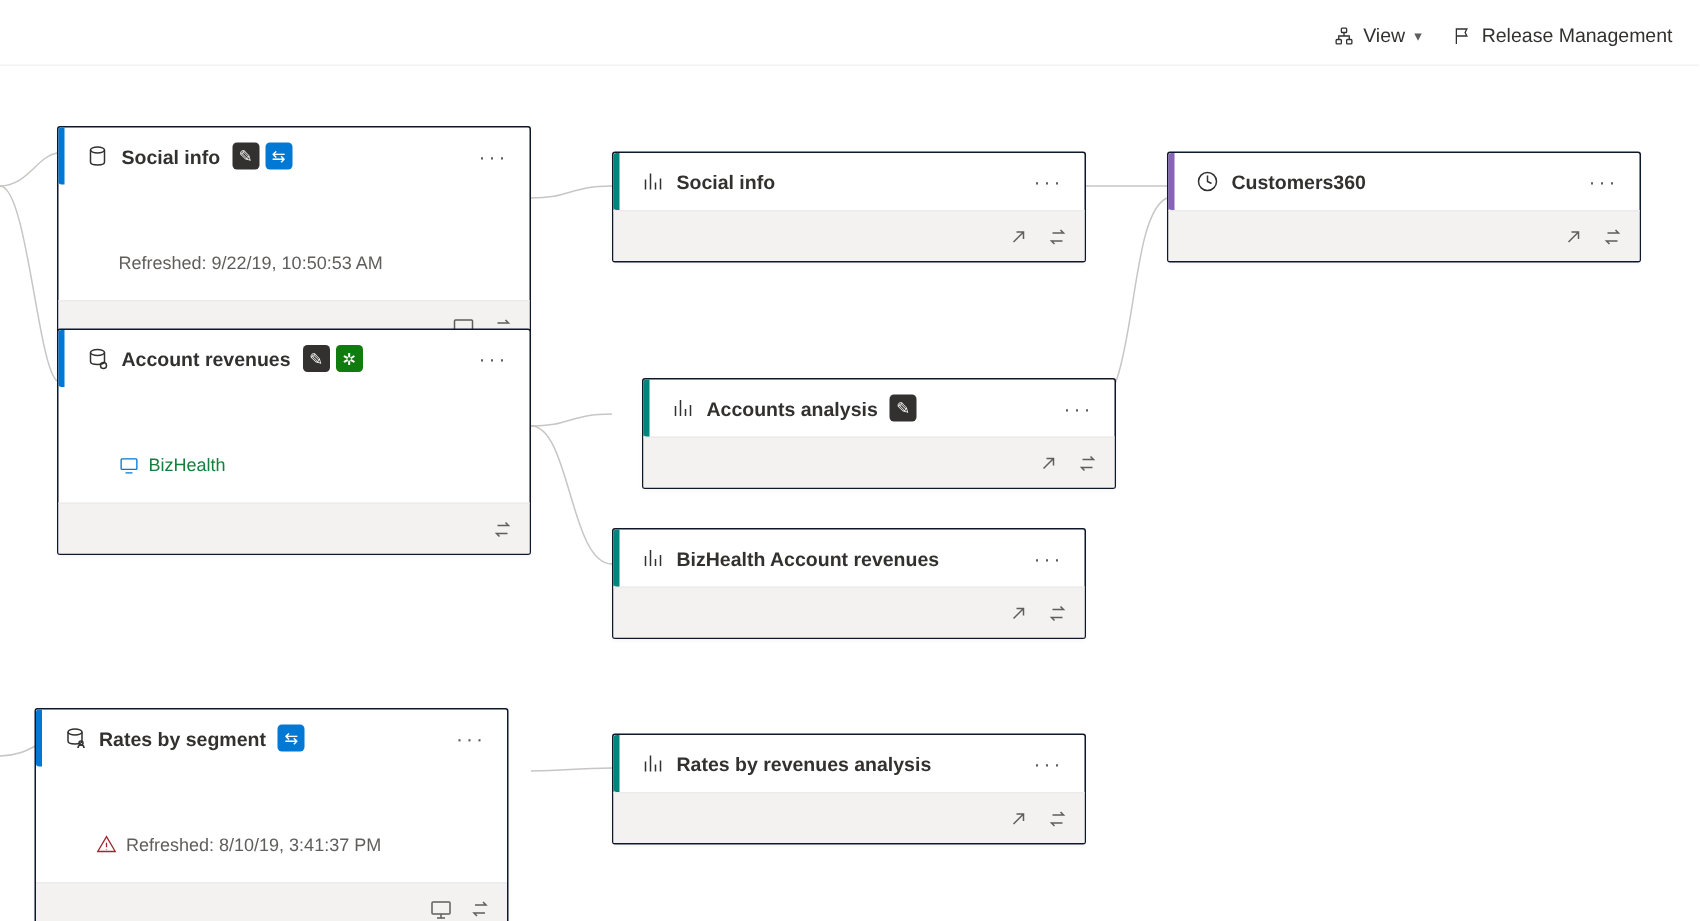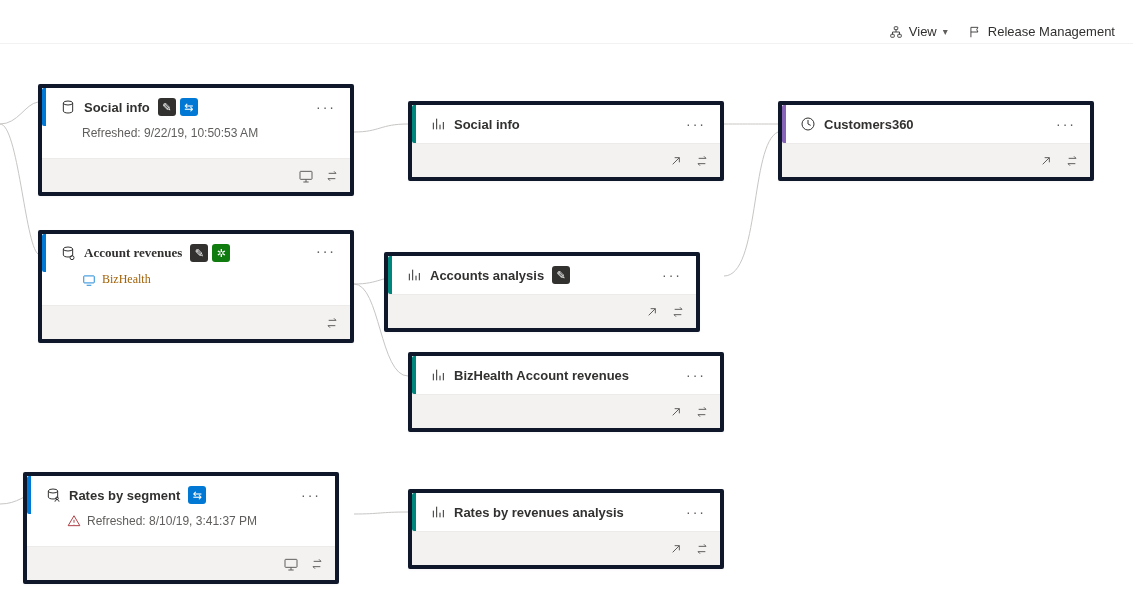--- a/index.html
+++ b/index.html
@@ -12,42 +12,42 @@
     height: 614px;
     position: relative;
     overflow: hidden;
   }
   .toolbar {
     position: absolute;
     top: 0; left: 0; right: 0;
     height: 44px;
     display: flex;
     justify-content: flex-end;
-    align-items: flex-end;
-    padding: 4px 18px;
+    align-items: flex-start;
+    padding: 16px 18px;
     gap: 20px;
     border-bottom: 1px solid #f3f2f1;
   }
   .tb-item { display: flex; align-items: center; gap: 6px; cursor: pointer; color: #323130; }
   .tb-item span.chev { font-size: 10px; color: #605e5c; }
   .canvas {
     position: absolute;
     top: 44px; left: 0; right: 0; bottom: 0;
     background: #fff;
   }
   svg.connectors {
     position: absolute;
     top: 0; left: 0;
     width: 100%; height: 100%;
     pointer-events: none;
   }
   .card {
     position: absolute;
     background: #fff;
-    border: 4px solid #0f172a;
+    border: 1px solid #0f172a;
     border-radius: 2px;
     box-shadow: 0 1px 3px rgba(0,0,0,0.04);
     width: 316px;
   }
   .card .stripe {
     position: absolute;
     left: 0; top: 0;
     width: 4px;
     border-radius: 2px 0 0 2px;
   }
@@ -78,24 +78,25 @@
     margin-left: auto;
     color: #605e5c;
     cursor: pointer;
     font-size: 14px;
     letter-spacing: 2px;
   }
   .card-body {
     padding: 0 18px 12px 40px;
     color: #605e5c;
     font-size: 12px;
+    margin-top: 45px;
   }
   .card-body .line { display: flex; align-items: center; gap: 6px; margin-bottom: 6px; }
   .card-body .line.warn svg { color: #a4262c; }
-  .card-body a { color: #a16207; text-decoration: none; }
+  .card-body a { color: #15803d; text-decoration: none; }
   .card-foot {
     background: #f3f2f1;
     height: 34px;
     display: flex;
     align-items: center;
     justify-content: flex-end;
     padding: 0 10px;
     gap: 10px;
     border-top: 1px solid #edebe9;
   }
@@ -171,21 +172,21 @@
           </svg>
         </span>
     <span class="foot-ico">
           <svg class="ic" viewBox="0 0 24 24">
             <path d="M7 8h11l-3-3M17 16H6l3 3"></path>
           </svg>
         </span>
   </div>
 </div>
 
-<div class="card ds" style="left:38px; top:186px;font-family:Liberation Serif, serif;">
+<div class="card ds" style="left:38px; top:175px;">
   <div class="stripe"></div>
   <div class="card-head">
     <svg class="ic" viewBox="0 0 24 24">
           <ellipse cx="12" cy="6" rx="7" ry="3"></ellipse>
           <path d="M5 6v9c0 1.7 3.1 3 7 3s7-1.3 7-3V6"></path>
           <circle cx="18" cy="19" r="3"></circle>
         </svg>
     <span class="title">Account revenues</span>
     <span class="badges">
       <span class="badge dark">✎</span>
@@ -266,21 +267,21 @@
           </svg>
         </span>
     <span class="foot-ico">
           <svg class="ic" viewBox="0 0 24 24">
             <path d="M7 8h11l-3-3M17 16H6l3 3"></path>
           </svg>
         </span>
   </div>
 </div>
 
-<div class="card rpt" style="left:384px; top:208px;">
+<div class="card rpt" style="left:428px; top:208px;">
   <div class="stripe"></div>
   <div class="card-head">
     <svg class="ic" viewBox="0 0 24 24">
           <path d="M5 20V10M10 20V4M15 20v-7M20 20v-11"></path>
         </svg>
     <span class="title">Accounts analysis</span>
     <span class="badges">
           <span class="badge dark">✎</span>
         </span>
     <span class="more">···</span>

